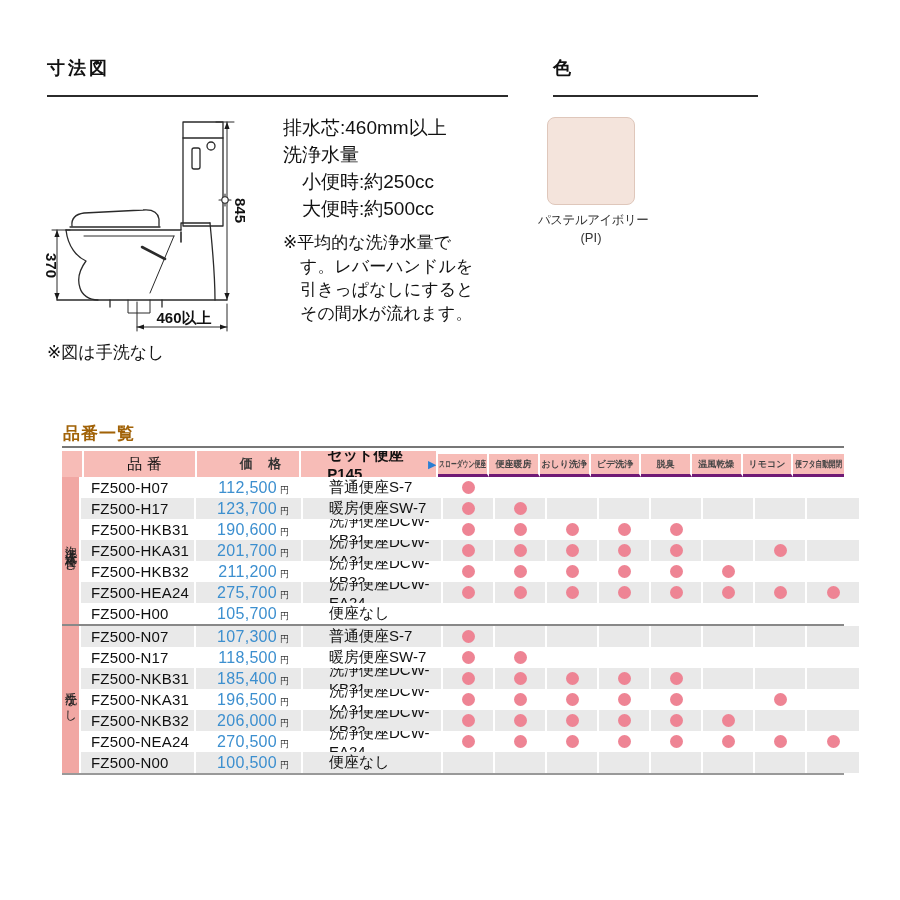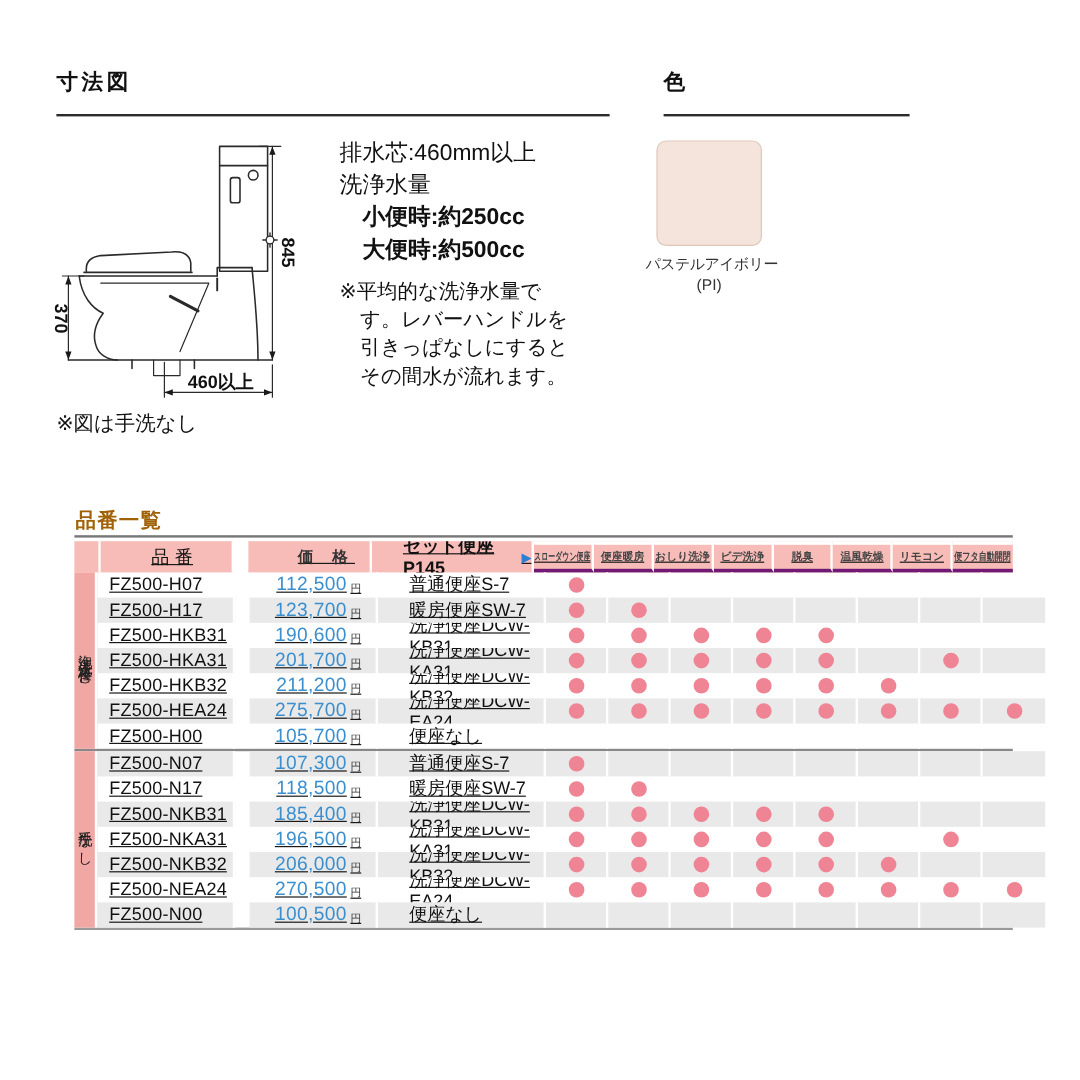--- a/index.html
+++ b/index.html
@@ -5,45 +5,45 @@
   * { margin:0; padding:0; box-sizing:border-box; }
   html,body { width:900px; height:900px; background:#fff; overflow:hidden; }
   body { font-family:"Liberation Sans","DejaVu Sans",sans-serif; color:#1a1a1a; position:relative; }
 
   .sec-title { position:absolute; font-size:18px; font-weight:bold; letter-spacing:3px; color:#111; }
   .rule { position:absolute; height:2px; background:#2b2b2b; }
 
   
   .diagram-svg { position:absolute; left:44px; top:105px; width:250px; height:250px; }
   .flush-info { position:absolute; left:283px; top:114px; width:212px; font-size:19px; font-weight:500; line-height:27px; color:#111; }
-  .flush-info .indent { padding-left:19px;font-weight:bold; }
+  .flush-info .indent { padding-left:19px; }
   .asterisk-note { margin-top:9px; font-size:17px; line-height:23.5px; width:200px; padding-left:17px; text-indent:-17px; font-weight:500; }
   .diagram-caption { position:absolute; left:47px; top:341px; font-size:17px; font-weight:500; color:#111; }
 
   
   .swatches { position:absolute; left:538px; top:117px; display:flex; gap:22px; }
   .swatch { width:106px; text-align:center; }
   .chip { width:88px; height:88px; margin:0 auto; border-radius:8px; border:1px solid; }
   .sw-name { margin-top:7px; font-size:12.5px; letter-spacing:-0.5px; white-space:nowrap; color:#333; }
   .sw-code { font-size:13px; color:#333; margin-top:1px; }
 
   
   .table-title { position:absolute; left:63px; top:422px; font-size:17px; font-weight:bold; letter-spacing:1px; color:#a16207; }
   .ptable { position:absolute; left:62px; top:446px; width:782px; }
   .topline { height:2px; background:#777; margin-bottom:3px; }
   .botline { height:2px; background:#999; }
-  .trow { display:flex; height:21px;text-decoration:underline; }
+  .trow { display:flex; height:21px; }
   .thead { height:26px; }
   .cell { border-right:2px solid #fff; display:flex; align-items:center; overflow:hidden; }
   .cell:last-child { border-right:none; }
   .hcell { background:#f7bcb7; justify-content:center; font-size:13px; font-weight:bold; color:#333; }
   .hcell.sp { letter-spacing:6px; }
   .ghead { width:23px; background:#f7bcb7; border-right:2px solid #fff; }
   .c-part { width:115px; }
-  .c-price { width:107px;margin-left:12px; }
+  .c-price { width:107px; }
   .c-seat { width:140px; }
   .c-feat { width:52px; justify-content:center; }
   .hcell.c-feat { border-top:3px solid #fff; border-bottom:3px solid #701a75; font-size:9px; font-weight:600; color:#444; }
   .fith { display:inline-block; white-space:nowrap; transform-origin:center; }
   .arrow { color:#2b7fd4; font-size:11px; margin-left:4px; }
   .tgroup { display:flex; }
   .tgroup + .tgroup { border-top:2px solid #888; }
   .gcol { width:23px; background:#f1a7a3; border-right:2px solid #fff; display:flex; align-items:center; justify-content:center; }
   .vlabel { writing-mode:vertical-rl; text-orientation:upright; font-size:12px; letter-spacing:2px; font-weight:500; color:#222; }
   .grows { flex:1; }

